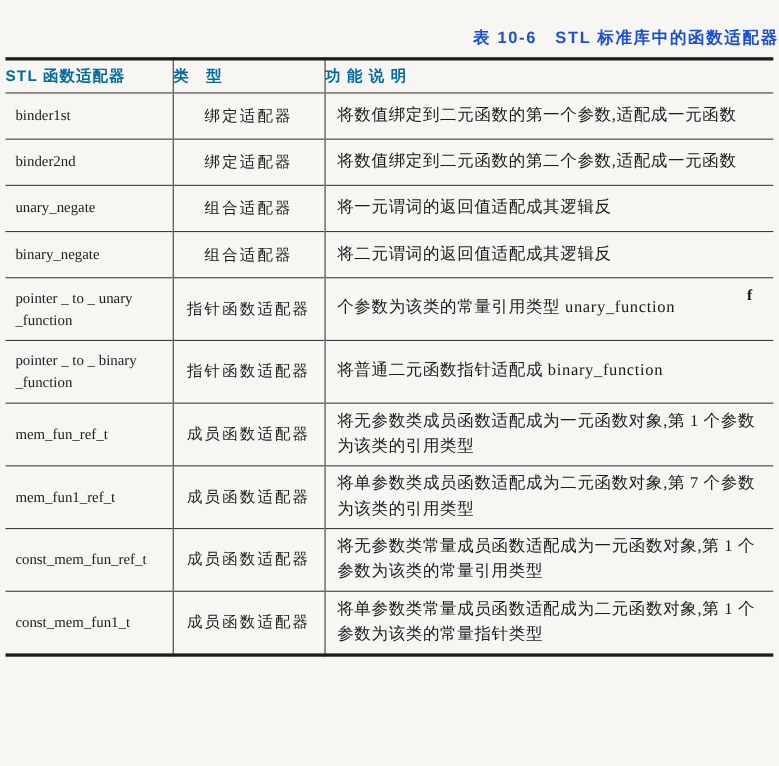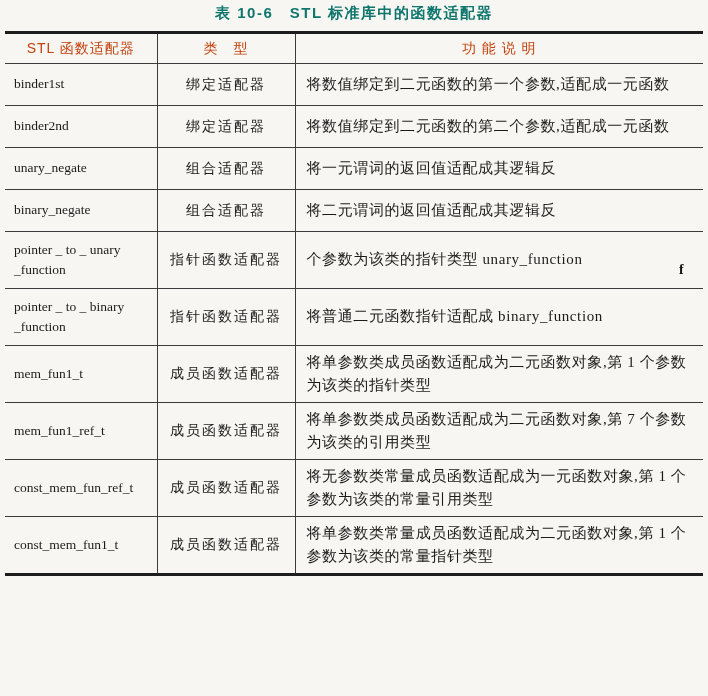--- a/index.html
+++ b/index.html
@@ -5,27 +5,27 @@
   html,body{margin:0;padding:0;}
   body{
     width:708px;height:696px;
     background:#f7f6f2;
     font-family:"Liberation Serif","DejaVu Serif",serif;
     color:#1b1b1b;
     overflow:hidden;
   }
   .page{position:relative;width:708px;height:696px;}
   .title{
-    text-align:center;
-    padding-top:4px;
+    text-align:right;
+    padding-top:25px;
     font-family:"Liberation Sans","DejaVu Sans",sans-serif;
     font-weight:bold;
     font-size:15px;
     letter-spacing:1.5px;
-    color:#0f766e;
+    color:#1d4ed8;
   }
   table.adapters{
     border-collapse:collapse;
     table-layout:fixed;
     width:698px;
     margin:8px 0 0 5px;
     border-top:3px solid #1d1d1d;
     border-bottom:3px solid #1d1d1d;
     background:transparent;
   }
@@ -33,25 +33,25 @@
   col.c2{width:138px;}
   col.c3{width:408px;}
   th,td{
     border-top:1px solid #3c3c3c;
     vertical-align:middle;
     padding:0;
   }
   thead th{
     height:29px;
     font-family:"Liberation Sans","DejaVu Sans",sans-serif;
-    font-weight:normal;
+    font-weight:bold;
     font-size:14px;
-    text-align:center;
+    text-align:left;
     letter-spacing:1px;
-    color:#c2410c;
+    color:#0369a1;
     border-top:none;
   }
   td.c1,td.c2{border-right:1px solid #3c3c3c;}
   th.c1,th.c2{border-right:1px solid #3c3c3c;}
   td.c1{
     padding-left:9px;
     padding-right:4px;
     font-size:13.5px;
     white-space:pre-line;
     line-height:1.5;
@@ -117,32 +117,32 @@
         </tr>
         <tr class="row-single">
           <td class="c1">binary_negate</td>
           <td class="c2">组合适配器</td>
           <td class="c3">将二元谓词的返回值适配成其逻辑反</td>
         </tr>
         <tr class="row-tall">
           <td class="c1">pointer _ to _ unary
 _function</td>
           <td class="c2">指针函数适配器</td>
-          <td class="c3">个参数为该类的指针类型 unary_function</td>
+          <td class="c3">个参数为该类的常量引用类型 unary_function</td>
         </tr>
         <tr class="row-tall">
           <td class="c1">pointer _ to _ binary
 _function</td>
           <td class="c2">指针函数适配器</td>
           <td class="c3">将普通二元函数指针适配成 binary_function</td>
         </tr>
         <tr class="row-tall">
-          <td class="c1">mem_fun1_t</td>
+          <td class="c1">mem_fun_ref_t</td>
           <td class="c2">成员函数适配器</td>
-          <td class="c3">将单参数类成员函数适配成为二元函数对象,第 1 个参数为该类的指针类型</td>
+          <td class="c3">将无参数类成员函数适配成为一元函数对象,第 1 个参数为该类的引用类型</td>
         </tr>
         <tr class="row-tall">
           <td class="c1">mem_fun1_ref_t</td>
           <td class="c2">成员函数适配器</td>
           <td class="c3">将单参数类成员函数适配成为二元函数对象,第 7 个参数为该类的引用类型</td>
         </tr>
         <tr class="row-tall">
           <td class="c1">const_mem_fun_ref_t</td>
           <td class="c2">成员函数适配器</td>
           <td class="c3">将无参数类常量成员函数适配成为一元函数对象,第 1 个参数为该类的常量引用类型</td>

